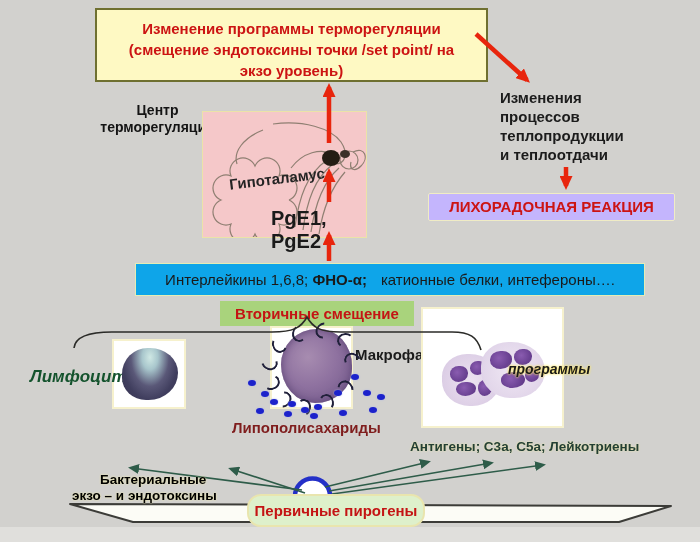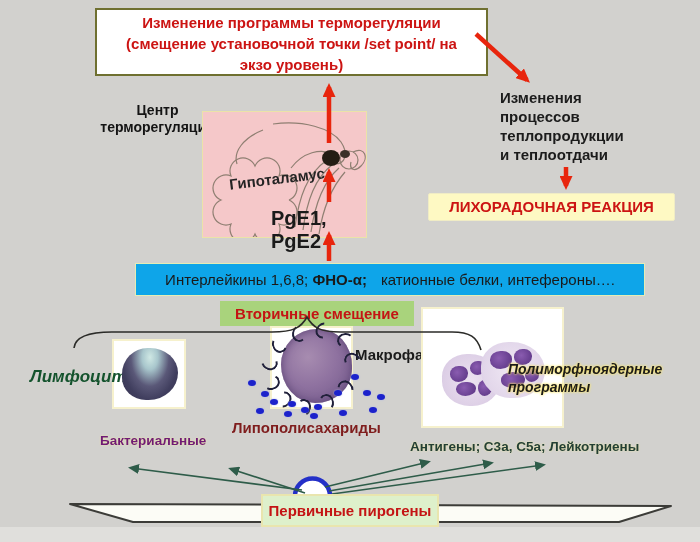--- a/index.html
+++ b/index.html
@@ -11,50 +11,50 @@
   .stage .abs{position:absolute;}
   svg.layer{position:absolute;left:0;top:0;pointer-events:none;}
   svg.under{z-index:1;}
   .content{z-index:2;}
   svg.over{z-index:6;}
   .bottom-strip{left:0;top:527px;width:700px;height:15px;background:#e0dfdc;z-index:0;}
 
   
   .top-box{
     left:95px;top:8px;width:389px;height:62px;
-    background:#ffffff;border:2px solid #6f7030;
+    background:#fef9c3;border:2px solid #6f7030;
     color:#cc1413;font-weight:bold;font-size:15px;line-height:21px;
-    text-align:center;padding-top:2px;
+    text-align:center;padding-top:8px;
   }
   
   .changes{left:500px;top:88px;width:134px;text-align:left;
     color:#1c1c1c;font-size:15px;font-weight:600;line-height:19px;}
   .fever-box{left:428px;top:193px;width:245px;height:26px;
-    background:#fef9c3;border:1px solid #f0ecc5;border-radius:2px;
+    background:#c4b5fd;border:1px solid #f0ecc5;border-radius:2px;
     color:#cc1413;font-weight:bold;font-size:15px;line-height:26px;text-align:center;}
   
   .centre-label{left:100px;top:102px;width:115px;text-align:center;
     color:#141414;font-size:14px;font-weight:bold;line-height:17px;}
   .pink-box{left:202px;top:111px;width:163px;height:125px;
     background:#f5c8c9;border:1px solid #ebe3a8;}
   .hypo-label{left:26px;top:58px;color:#242424;font-size:15px;font-weight:bold;
     transform:rotate(-7deg);}
   .pge-label{left:68px;top:95px;color:#1a1a1a;font-size:20px;font-weight:bold;}
   
   .mediators{left:135px;top:263px;width:508px;height:31px;
     background:#0ea5e9;border:1px solid #e4edb6;
     color:#1a1a1a;font-size:15px;line-height:31px;text-align:center;}
   .mediators b{margin-right:14px;}
   
   .secondary-badge{left:220px;top:301px;width:194px;height:25px;
     background:#a9d37c;color:#c41414;font-weight:bold;font-size:15px;
     line-height:25px;text-align:center;}
   .primary-badge{left:247px;top:494px;width:174px;height:29px;
-    background:#def0cb;border:2px solid #e9e5ae;border-radius:0;
-    color:#c41414;font-weight:bold;font-size:15px;line-height:29px;text-align:center;z-index:3;margin-left:14px;}
+    background:#def0cb;border:2px solid #e9e5ae;border-radius:14px;
+    color:#c41414;font-weight:bold;font-size:15px;line-height:29px;text-align:center;z-index:3;}
   
   .panel{background:#fff;border:2px solid #f6f1cd;}
   .lymph-panel{left:112px;top:339px;width:70px;height:66px;}
   .macro-panel{left:270px;top:326px;width:79px;height:79px;}
   .poly-panel{left:421px;top:307px;width:139px;height:117px;}
   .lymph-cell{left:122px;top:348px;width:56px;height:52px;z-index:3;
     border-radius:48% 52% 55% 45% / 52% 50% 55% 45%;
     background:radial-gradient(ellipse at 50% 18%, #cfe8e4 0%, #a8c6cc 20%, #5a5878 48%, #403e5e 70%, #363350 100%);}
   .macro-cell{left:281px;top:329px;width:71px;height:74px;z-index:3;
     border-radius:50% 46% 52% 48% / 48% 50% 46% 52%;
@@ -67,22 +67,22 @@
   .poly-cell{border-radius:45% 55% 50% 50%;}
   .poly-cell .nuc{position:absolute;background:radial-gradient(circle at 40% 40%, #8a5cb0 0%, #6b4293 60%, #5c3582 100%);border-radius:50% 45% 55% 50%;}
   
   .lymph-label{left:30px;top:367px;width:80px;text-align:right;
     color:#14532d;font-size:17px;font-weight:bold;font-style:italic;}
   .macro-label{left:355px;top:346px;color:#1b1b1b;font-size:15px;font-weight:600;}
   .poly-label{left:508px;top:360px;width:168px;color:#1a1a1a;font-size:14px;
     font-weight:bold;font-style:italic;line-height:18px;
     text-shadow:0 0 3px #ffe96a,0 0 2px #ffe96a;z-index:5;}
   .lps-label{left:232px;top:419px;color:#7f1d1d;font-size:15px;font-weight:600;z-index:5;}
-  .bact-label{color:#701a75;font-size:13.5px;font-weight:600;
-    text-shadow:0 0 2px #f3eda0;z-index:3;}
+  .bact-label{color:#000000;font-size:13.5px;font-weight:600;
+    text-shadow:0 0 2px #f3eda0;z-index:3;margin-top:39px;}
   .bact-1{left:100px;top:433px;}
   .bact-2{left:72px;top:449px;}
   .antigens-label{left:410px;top:439px;color:#233f35;font-size:13.5px;font-weight:600;
     text-shadow:0 0 2px #f3eda0;z-index:3;}
 </style>
 </head>
 <body>
 
 <div class="stage">
 
@@ -100,21 +100,21 @@
       <line x1="302" y1="490" x2="131" y2="468" marker-end="url(#ga)"></line>
       <line x1="305" y1="493" x2="231" y2="469" marker-end="url(#ga)"></line>
       <line x1="325" y1="487" x2="428" y2="462" marker-end="url(#ga)"></line>
       <line x1="329" y1="491" x2="491" y2="463" marker-end="url(#ga)"></line>
       <line x1="332" y1="494" x2="543" y2="465" marker-end="url(#ga)"></line>
     </g>
   </svg>
 
   <div class="abs content top-box">
     <div>Изменение программы терморегуляции</div>
-    <div>(смещение установочной точки /set point/ на</div>
+    <div>(смещение эндотоксины точки /set point/ на</div>
     <div>экзо уровень)</div>
   </div>
 
   <div class="abs content changes">Изменения процессов теплопродукции и теплоотдачи</div>
   <div class="abs content fever-box">ЛИХОРАДОЧНАЯ РЕАКЦИЯ</div>
 
   <div class="abs content centre-label">Центр терморегуляции</div>
 
   <div class="abs content pink-box">
     <svg width="163" height="125" viewBox="0 0 163 125" style="position:absolute;left:0;top:0;">
@@ -189,25 +189,25 @@
       <div class="nuc" style="left:36px;top:26px;width:14px;height:16px;"></div>
     </div>
     <div class="abs poly-cell" style="left:58px;top:33px;width:64px;height:56px;background:radial-gradient(circle at 50% 50%, #f0e8f4 0%, #e2d6ea 70%, #d8c9e2 100%);">
       <div class="nuc" style="left:9px;top:9px;width:22px;height:18px;"></div>
       <div class="nuc" style="left:33px;top:7px;width:18px;height:16px;"></div>
       <div class="nuc" style="left:20px;top:30px;width:24px;height:16px;"></div>
       <div class="nuc" style="left:44px;top:26px;width:14px;height:14px;"></div>
     </div>
   </div>
   <div class="abs content poly-label">
-    <div>Полиморфноядерные</div>
     <div>программы</div>
   </div>
 
   <div class="abs content bact-label bact-1">Бактериальные</div>
+  <div class="abs content bact-label bact-2">экзо – и эндотоксины</div>
   <div class="abs content antigens-label">Антигены; C3a, C5a; Лейкотриены</div>
 
   <div class="abs content primary-badge">Первичные пирогены</div>
 
   <svg class="layer over" width="700" height="542" viewBox="0 0 700 542">
     <defs>
       <marker id="ra" markerUnits="userSpaceOnUse" markerWidth="14" markerHeight="13" refX="10" refY="6.5" orient="auto">
         <path d="M0,0 L14,6.5 L0,13 z" fill="#e8250d"></path>
       </marker>
     </defs>

